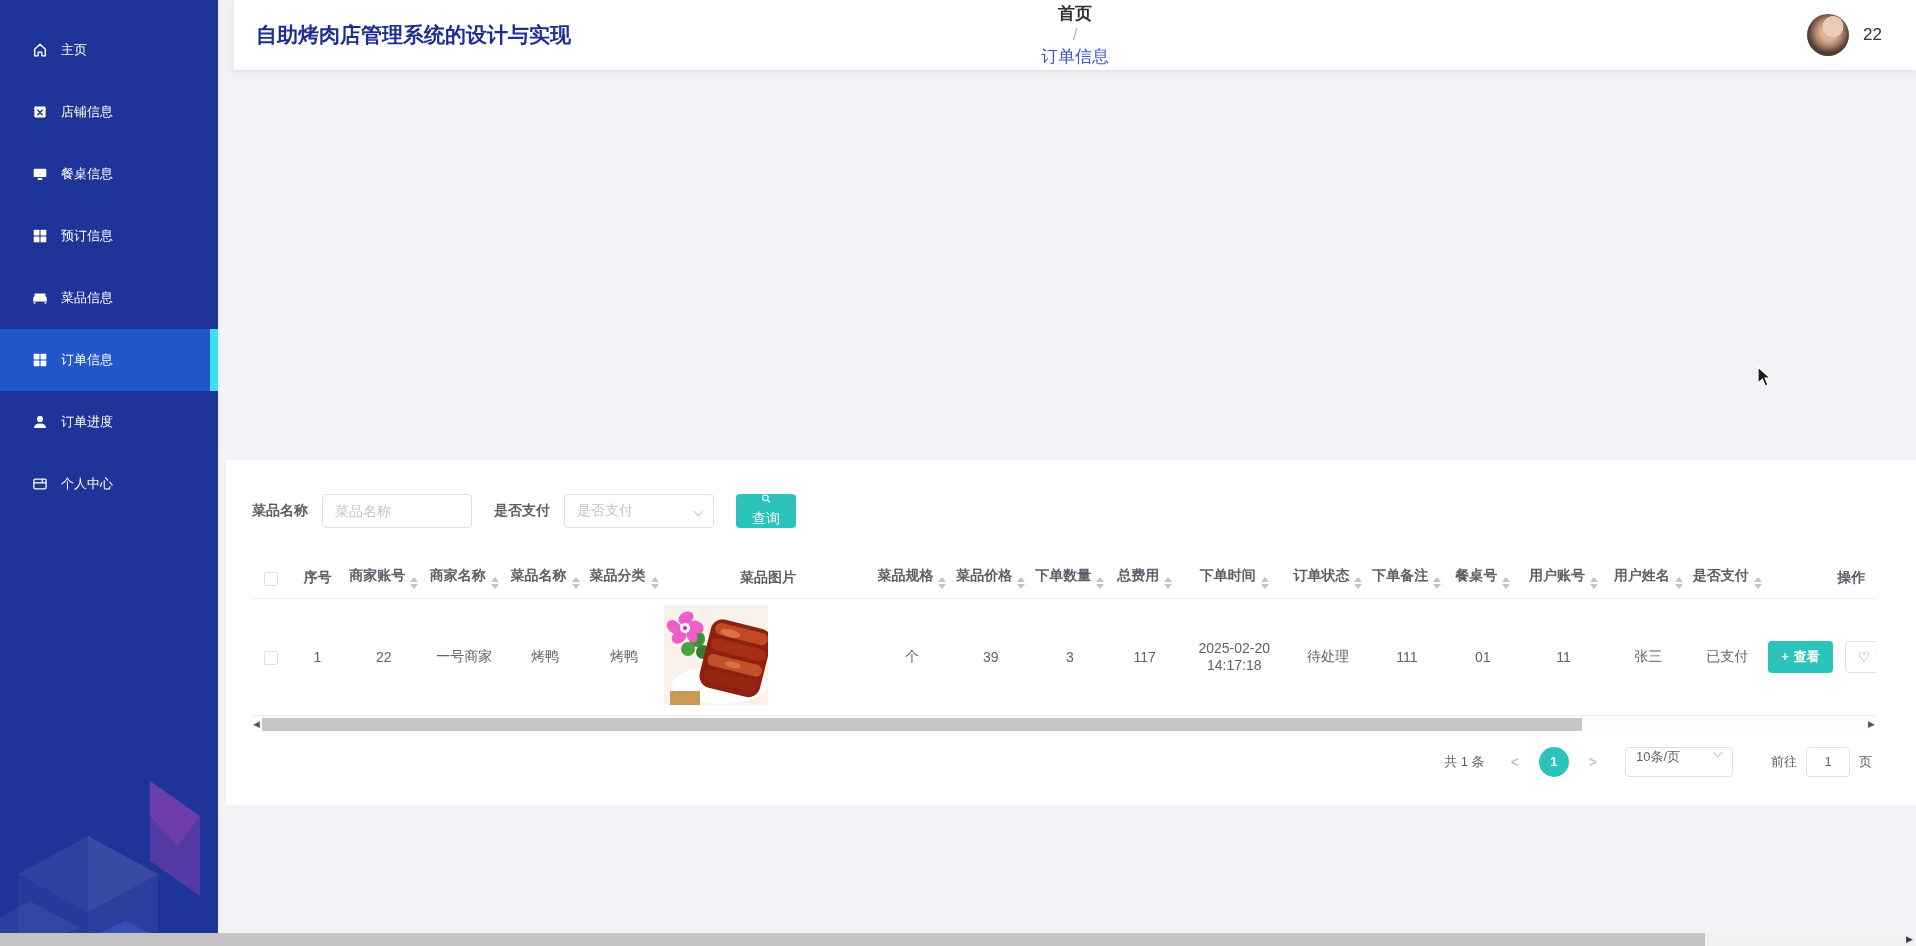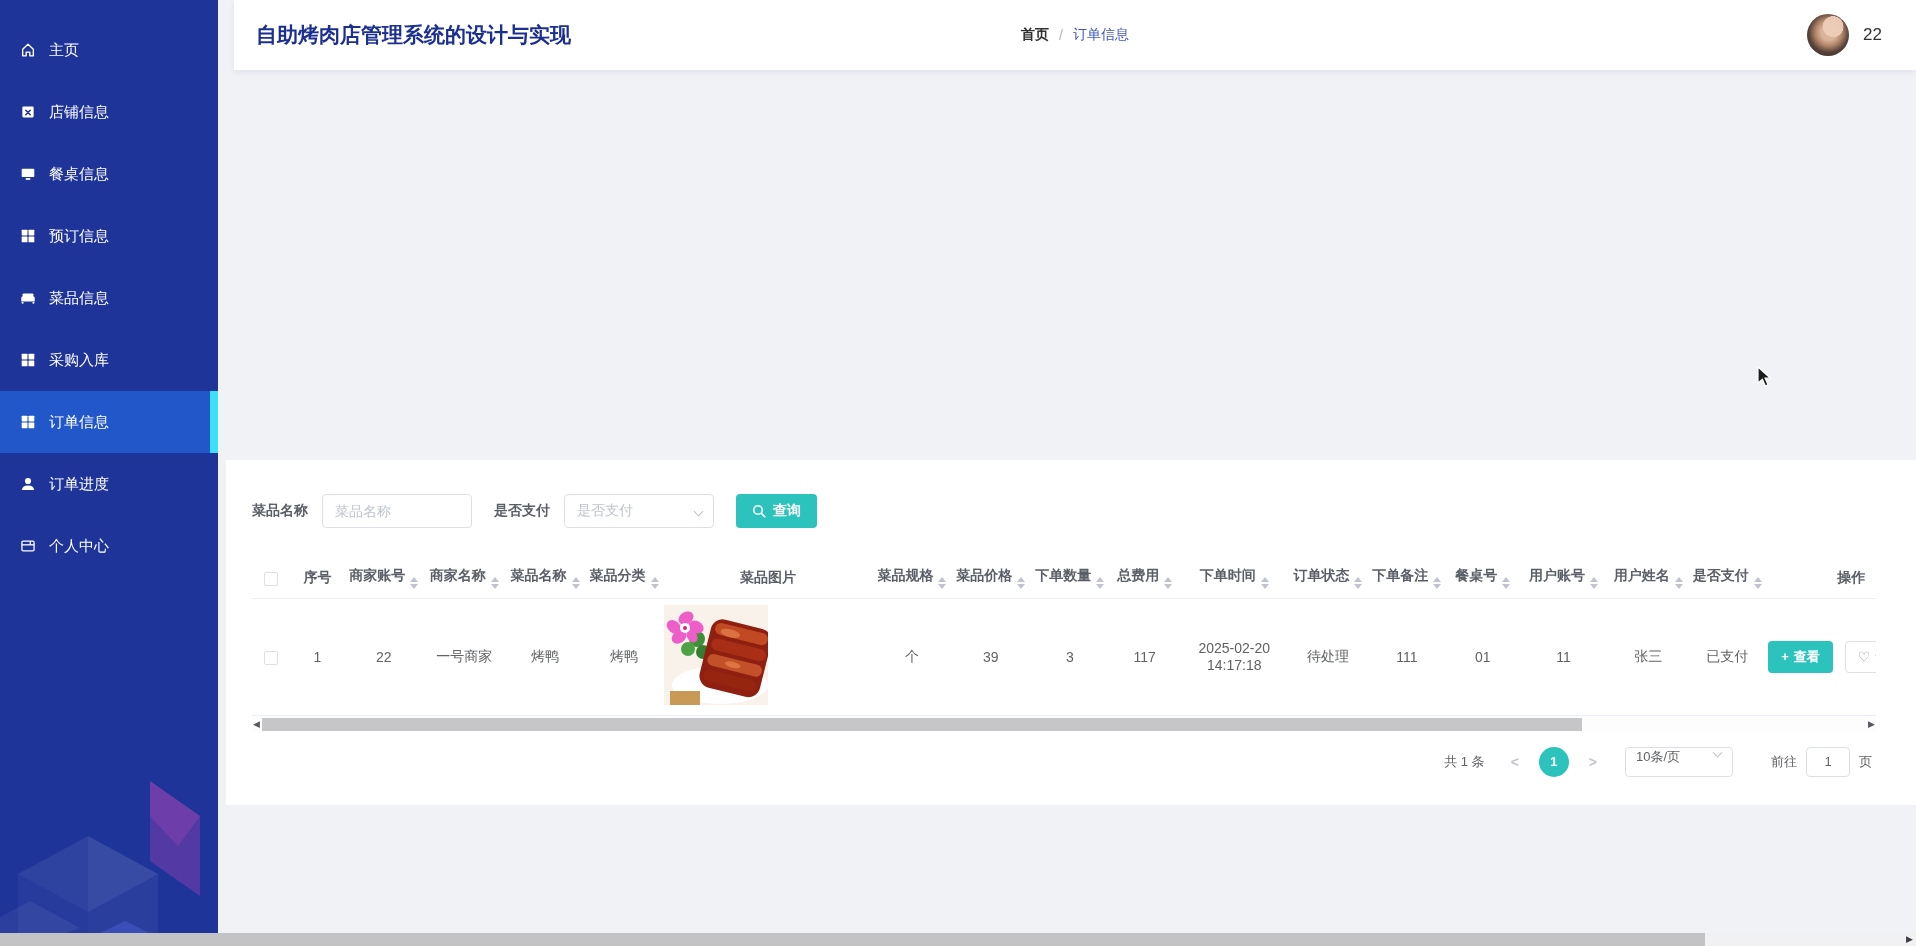--- a/index.html
+++ b/index.html
@@ -18,30 +18,30 @@
   html,body{margin:0;padding:0;}
   body{
     width:1916px;height:946px;position:relative;overflow:hidden;
     background:#f0f2f5;
     font-family:"Liberation Sans","DejaVu Sans",sans-serif;
     color:var(--text);
   }
   
   .sidebar{position:absolute;left:0;top:0;bottom:0;width:218px;background:var(--sidebar-bg);z-index:3;overflow:hidden;}
   .menu{padding-top:19px;position:relative;z-index:2;}
-  .menu-item{height:62px;display:flex;align-items:center;padding-left:20px;color:#fff;font-size:15px;cursor:pointer;position:relative;}
+  .menu-item{height:62px;display:flex;align-items:center;padding-left:32px;color:#fff;font-size:13px;cursor:pointer;position:relative;}
   .menu-item .micon{width:16px;height:16px;margin-right:13px;display:inline-flex;align-items:center;justify-content:center;}
   .menu-item.active{background:var(--active-bg);}
   .menu-item.active::after{content:"";position:absolute;right:0;top:0;bottom:0;width:8px;background:var(--active-bar);}
   .deco{position:absolute;left:0;bottom:0;z-index:1;}
   
   .header{position:absolute;left:218px;right:0;top:0;height:70px;background:#fff;z-index:2;
     box-shadow:0 2px 6px rgba(15,35,95,.08);display:flex;align-items:center;margin-left:16px;}
   .page-title{margin-left:22px;font-size:21px;font-weight:bold;color:var(--title-color);}
-  .breadcrumb{position:absolute;left:50%;transform:translateX(-50%);display:flex;align-items:center;font-size:14px;}
+  .breadcrumb{position:absolute;left:50%;transform:translateX(-50%);display:flex;align-items:center;font-size:17px;flex-direction:column;}
   .crumb-home{color:#303133;font-weight:bold;}
   .crumb-sep{color:#b0b3b8;margin:0 10px;}
   .crumb-cur{color:var(--crumb-link);}
   .user-area{position:absolute;right:34px;top:0;height:70px;display:flex;align-items:center;}
   .avatar{width:42px;height:42px;border-radius:50%;margin-right:14px;
     background:
       radial-gradient(circle at 62% 30%, rgba(238,205,185,.95) 0 26%, rgba(238,205,185,0) 27%),
       radial-gradient(circle at 52% 44%, #d9b49a 0 24%, #b08468 42%, #57423a 62%, #2e2420 100%);}
   .user-num{font-size:17px;color:#303133;}
   
@@ -49,21 +49,21 @@
   .card{margin:390px 0 0 8px;height:345px;background:#fff;padding:34px 0 0 26px;}
   
   .search-row{display:flex;align-items:center;font-size:14px;margin-bottom:30px;}
   .f-label{font-weight:bold;color:#5a5e66;margin-right:14px;}
   .f-input{width:150px;height:34px;border:1px solid var(--border);border-radius:4px;padding:0 12px;font-size:14px;color:var(--text);outline:none;font-family:inherit;}
   .f-input::placeholder{color:var(--text-light);}
   .f-select{width:150px;height:34px;border:1px solid var(--border);border-radius:4px;padding:0 10px 0 12px;
     display:flex;align-items:center;justify-content:space-between;color:var(--text-light);cursor:pointer;margin-right:22px;}
   .sp1{margin-right:22px;}
   .btn-search{height:34px;background:var(--accent);border:none;border-radius:4px;color:#fff;font-size:14px;
-    display:inline-flex;align-items:center;gap:7px;padding:0 16px;cursor:pointer;font-family:inherit;font-weight:bold;}
+    display:inline-flex;align-items:center;gap:7px;padding:0 16px;cursor:pointer;font-family:inherit;font-weight:normal;flex-direction:column;}
   
   .table-wrap{width:1624px;overflow:hidden;}
   table{border-collapse:collapse;table-layout:fixed;min-width:1684px;}
   th,td{border-bottom:1px solid var(--border-light);text-align:center;font-size:14px;padding:0 4px;overflow:hidden;}
   th{height:40px;color:#5a5e66;font-weight:bold;white-space:nowrap;}
   td{height:117px;color:var(--text);}
   td.img-cell{text-align:left;padding-left:0;}
   .cbx{width:14px;height:14px;border:1px solid var(--border);border-radius:2px;background:#fff;display:inline-block;vertical-align:middle;cursor:pointer;}
   .caret{display:inline-flex;flex-direction:column;gap:2px;margin-left:5px;vertical-align:-2px;}
   .caret i{display:block;width:0;height:0;border-left:4px solid transparent;border-right:4px solid transparent;}
@@ -148,33 +148,20 @@
           <svg width="16" height="16" viewBox="0 0 15 15">
             <g fill="#fff">
               <rect x="2.4" y="3.2" width="10.2" height="4.4" rx="1"></rect>
               <path d="M1.2 10.8 V7.4 q0-1.4 1.4-1.4 h9.8 q1.4 0 1.4 1.4 v3.4 z"></path>
               <rect x="1.6" y="11.2" width="1.6" height="1.6"></rect>
               <rect x="11.8" y="11.2" width="1.6" height="1.6"></rect>
             </g>
           </svg>
         </span>
         <span>菜品信息</span>
-      </div>
-      <div class="menu-item">
-        <span class="micon">
-          <svg width="16" height="16" viewBox="0 0 15 15">
-            <g fill="#fff">
-              <rect x="1.6" y="1.6" width="5.4" height="5.4" rx="0.6"></rect>
-              <rect x="8" y="1.6" width="5.4" height="5.4" rx="0.6"></rect>
-              <rect x="1.6" y="8" width="5.4" height="5.4" rx="0.6"></rect>
-              <rect x="8" y="8" width="5.4" height="5.4" rx="0.6"></rect>
-            </g>
-          </svg>
-        </span>
-        <span>采购入库</span>
       </div>
       <div class="menu-item active">
         <span class="micon">
           <svg width="16" height="16" viewBox="0 0 15 15">
             <g fill="#fff">
               <rect x="1.6" y="1.6" width="5.4" height="5.4" rx="0.6"></rect>
               <rect x="8" y="1.6" width="5.4" height="5.4" rx="0.6"></rect>
               <rect x="1.6" y="8" width="5.4" height="5.4" rx="0.6"></rect>
               <rect x="8" y="8" width="5.4" height="5.4" rx="0.6"></rect>
             </g>

